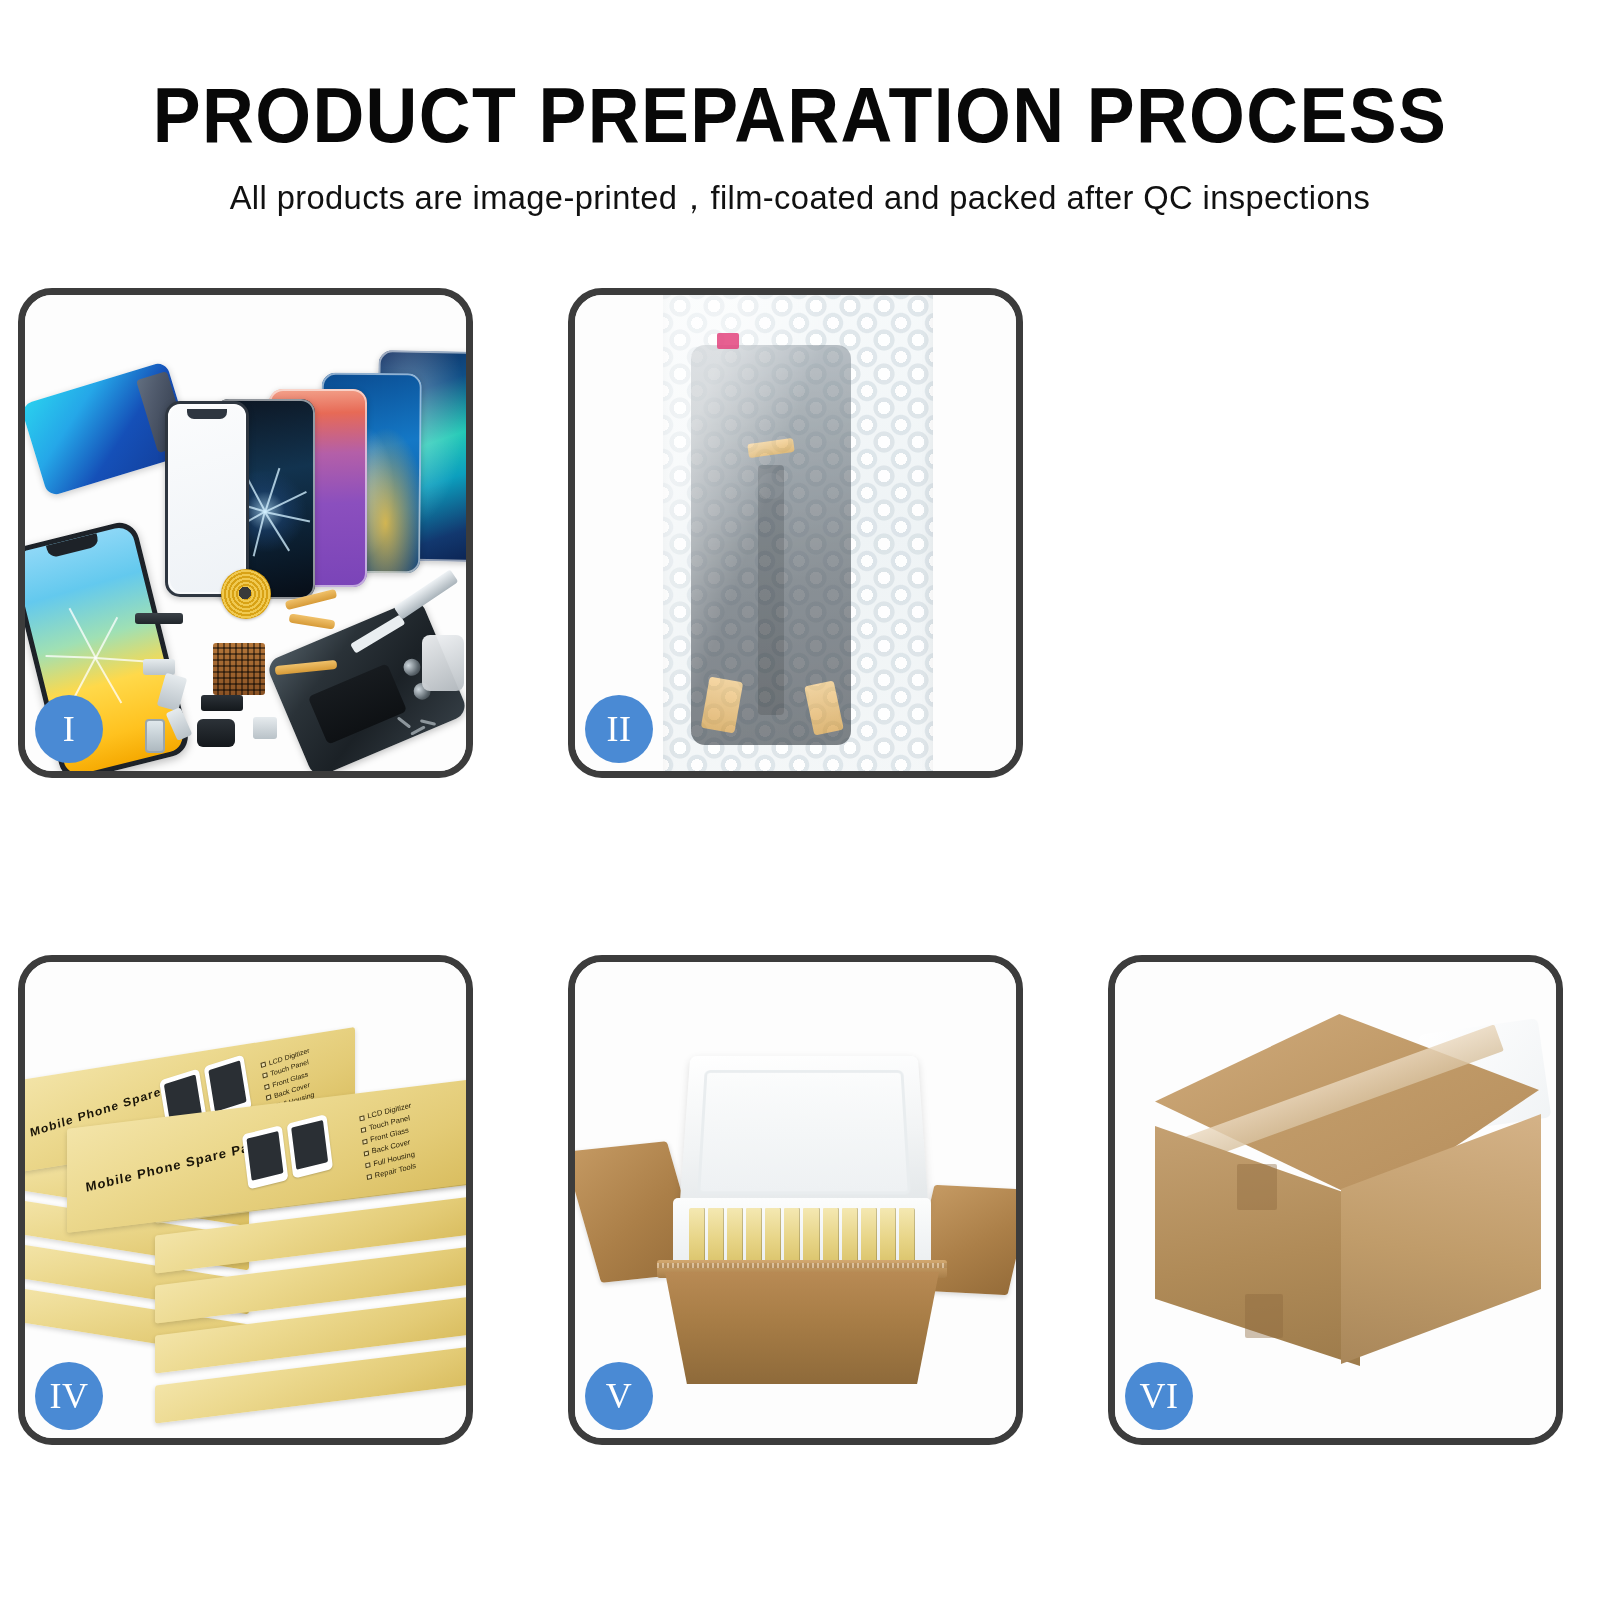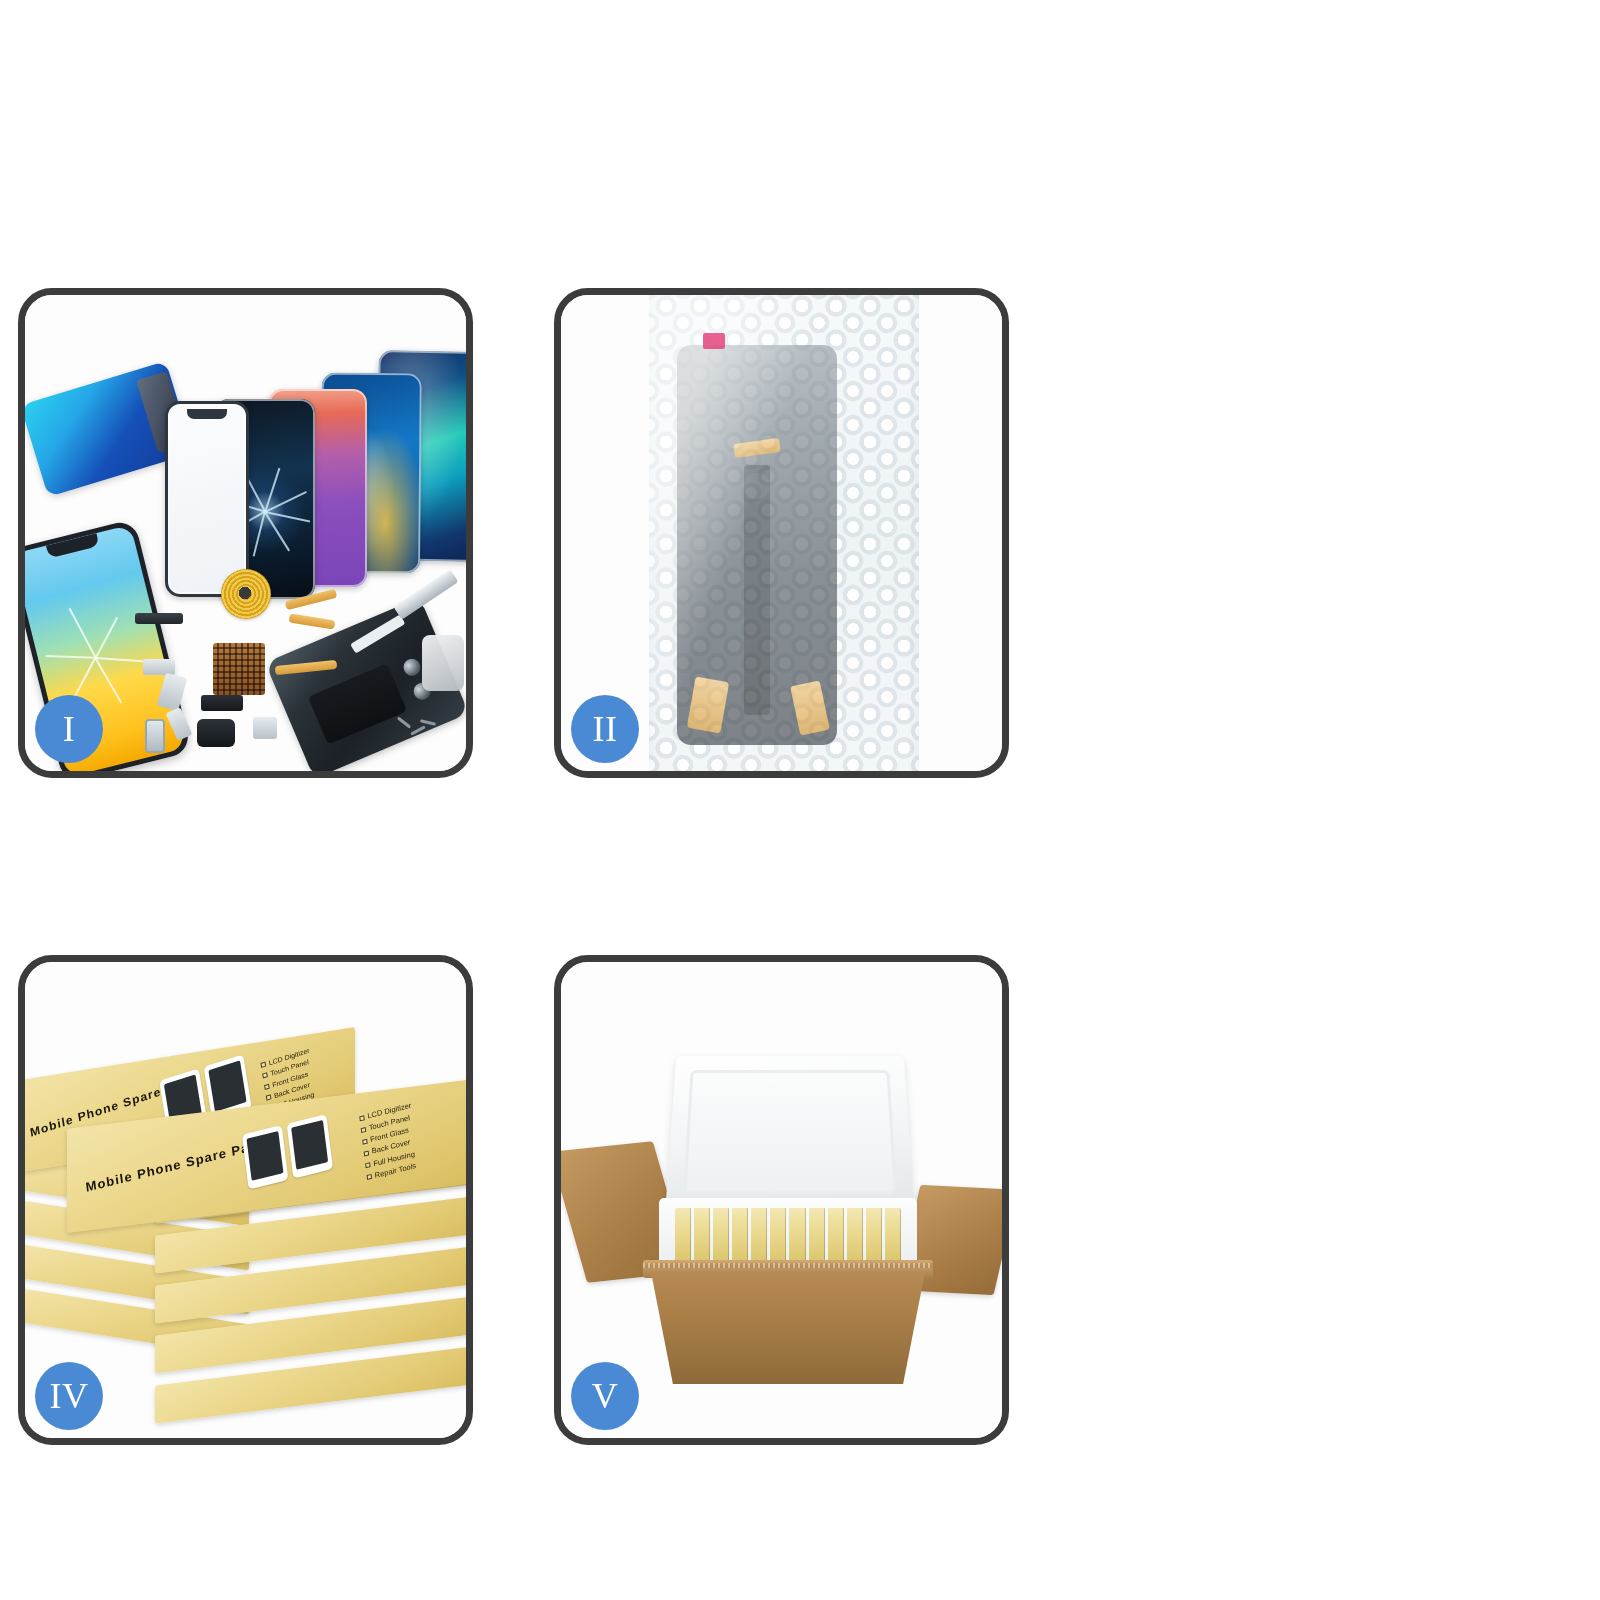--- a/index.html
+++ b/index.html
@@ -71,21 +71,21 @@
 
   .panel .clip {
     position: absolute;
     inset: 0;
     border-radius: 27px;
     overflow: hidden;
     background: #fdfdfd;
   }
 
   .panel.c1 { left: 0px; }
-  .panel.c2 { left: 536px; }
+  .panel.c2 { left: 550px; }
   .panel.c3 { left: 1090px; }
   .panel.r1 { top: 0px; }
   .panel.r2 { top: 667px; }
 
   
   .badge {
     position: absolute;
     left: 10px;
     bottom: 8px;
     width: 68px;
@@ -622,20 +622,24 @@
     background: linear-gradient(135deg, rgba(255,255,255,0.9), rgba(226,232,236,0.45));
     border-radius: 6px;
     transform: rotate(-8deg);
   }
 </style>
 </head>
 <body>
 
 <div class="page">
 
+  <div class="header">
+    <div class="title">PRODUCT PREPARATION PROCESS</div>
+    <div class="subtitle">All products are image-printed，film-coated and packed after QC inspections</div>
+  </div>
 
   <div class="grid">
 
     <div class="panel r1 c1">
       <div class="clip">
         <div class="scene">
 
           <div class="adhesive"></div>
 
           <div class="ph p5"></div>
@@ -868,15 +872,29 @@
           </div>
           <div class="lipfront">
               <i></i>
             </div>
           <div class="front"></div>
         </div>
       </div>
       <div class="badge">V</div>
     </div>
 
+    <div class="panel r2 c3">
+      <div class="clip">
+        <div class="sealed">
+          <div class="wrap"></div>
+          <div class="lidtop"></div>
+          <div class="tape"></div>
+          <div class="faceL"></div>
+          <div class="faceR"></div>
+          <div class="patch" style="left:88px;top:150px;width:40px;height:46px"></div>
+          <div class="patch" style="left:96px;top:280px;width:38px;height:44px"></div>
+        </div>
+      </div>
+      <div class="badge">VI</div>
+    </div>
 
   </div>
 </div>
 
 </body></html>

